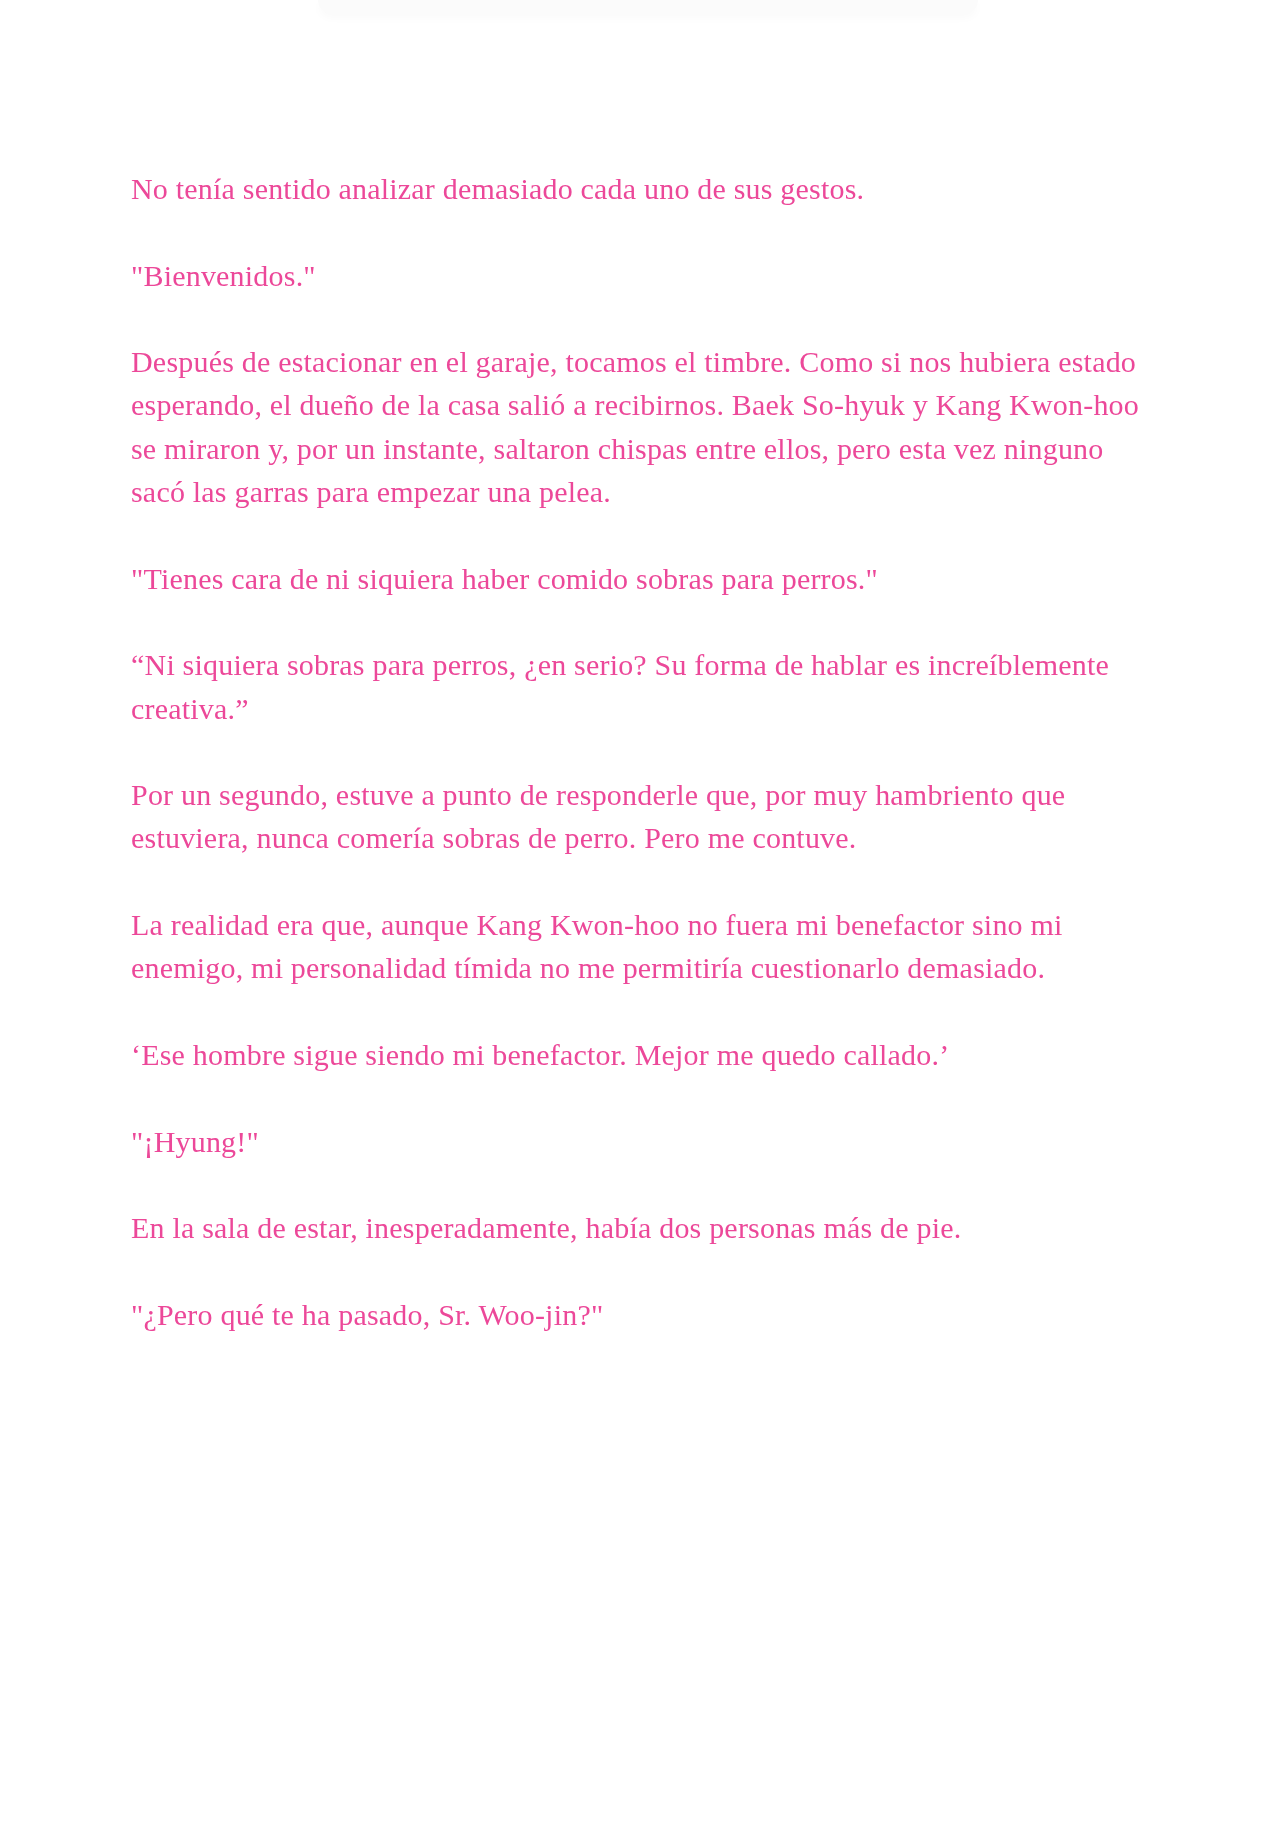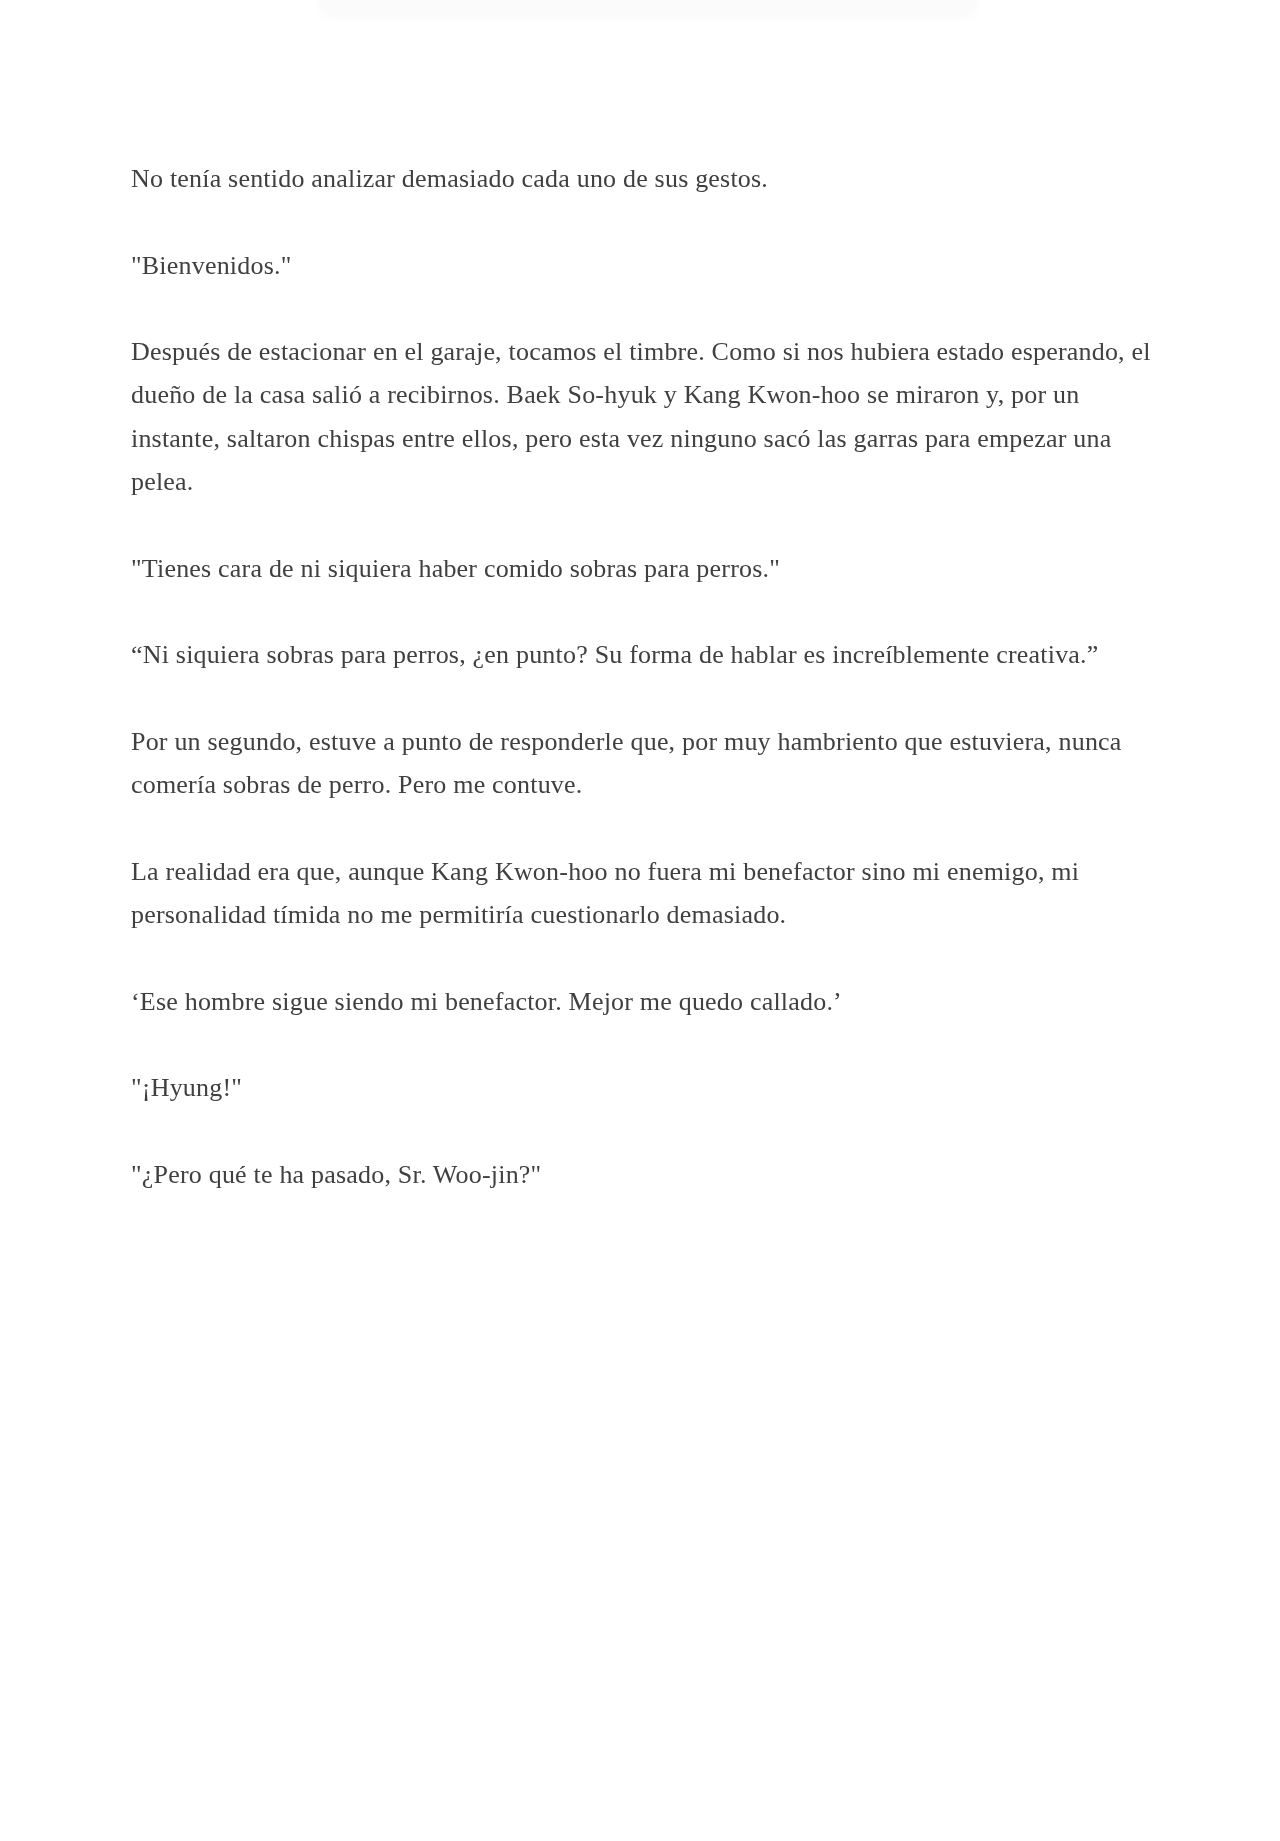--- a/index.html
+++ b/index.html
@@ -19,42 +19,43 @@
       top: 0;
       width: 660px;
       height: 14px;
       border-radius: 0 0 40px 40px;
       background: #fbfbfb;
       box-shadow: 0 4px 10px rgba(0,0,0,0.025);
     }
     .article {
       position: absolute;
       left: 131px;
-      top: 157px;
+      top: 167px;
       width: 1030px;
       font-family: "Liberation Serif", "DejaVu Serif", serif;
-      font-size: 26px;
+      font-size: 30px;
       line-height: 43.3px;
-      color: #404040;
+      color: #ec4899;
       letter-spacing: 0.2px;
     }
     .article p {
       margin: 0 0 43.3px 0;
       padding: 0;
     }
   </style>
 </head>
 <body>
 
 <div class="top-shadow"></div>
 
 <div class="article">
   <p>No tenía sentido analizar demasiado cada uno de sus gestos.</p>
   <p>"Bienvenidos."</p>
   <p>Después de estacionar en el garaje, tocamos el timbre. Como si nos hubiera estado esperando, el dueño de la casa salió a recibirnos. Baek So-hyuk y Kang Kwon-hoo se miraron y, por un instante, saltaron chispas entre ellos, pero esta vez ninguno sacó las garras para empezar una pelea.</p>
   <p>"Tienes cara de ni siquiera haber comido sobras para perros."</p>
-  <p>“Ni siquiera sobras para perros, ¿en punto? Su forma de hablar es increíblemente creativa.”</p>
+  <p>“Ni siquiera sobras para perros, ¿en serio? Su forma de hablar es increíblemente creativa.”</p>
   <p>Por un segundo, estuve a punto de responderle que, por muy hambriento que estuviera, nunca comería sobras de perro. Pero me contuve.</p>
   <p>La realidad era que, aunque Kang Kwon-hoo no fuera mi benefactor sino mi enemigo, mi personalidad tímida no me permitiría cuestionarlo demasiado.</p>
   <p>‘Ese hombre sigue siendo mi benefactor. Mejor me quedo callado.’</p>
   <p>"¡Hyung!"</p>
+  <p>En la sala de estar, inesperadamente, había dos personas más de pie.</p>
   <p>"¿Pero qué te ha pasado, Sr. Woo-jin?"</p>
 </div>
 
 </body></html>

